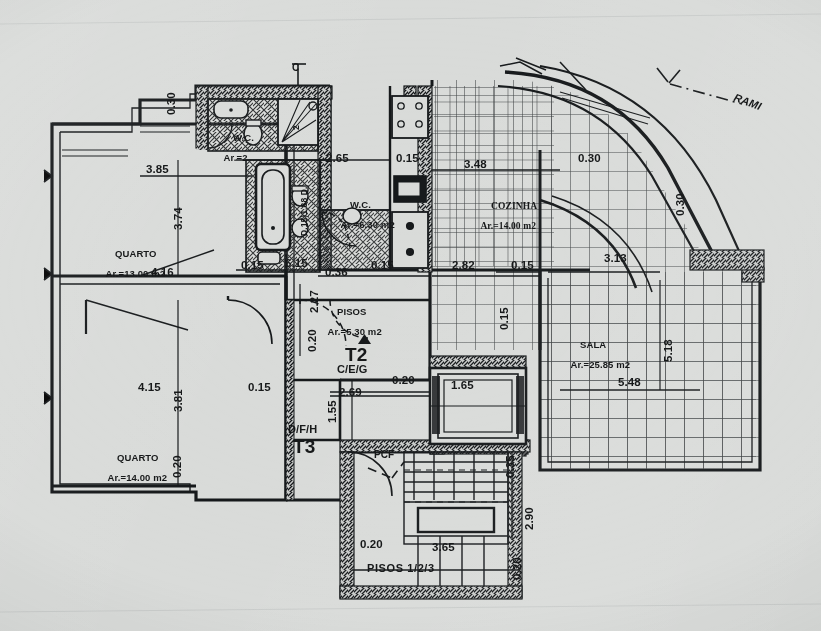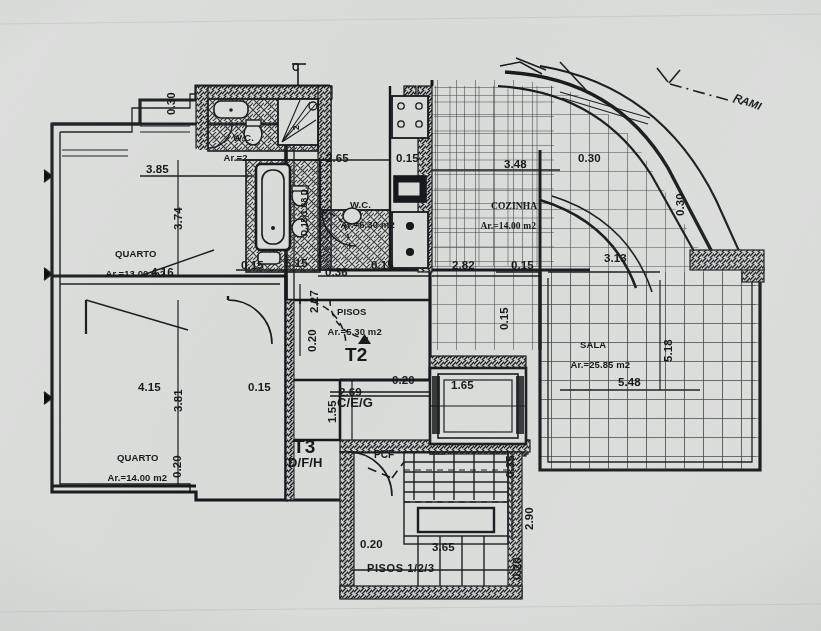--- a/index.html
+++ b/index.html
@@ -31,21 +31,21 @@
     font-family:"Liberation Sans", sans-serif;
     white-space:pre;
     letter-spacing:.1px;
     line-height:1.05;
   }
   .dim{font-size:11.5px;font-weight:700;}
   .dimv{font-size:11.5px;font-weight:700;transform-origin:left top;transform:rotate(-90deg);}
   .room{font-size:9.5px;font-weight:700;}
   .room b{display:block;font-weight:700;margin-left:20px;}
   .tag{font-size:19px;font-weight:700;}
-  .tagsm{font-size:13px;font-weight:700;margin-top:32px;}
+  .tagsm{font-size:11px;font-weight:700;}
   .tiny{font-size:8.5px;font-weight:700;}
   .tinyv{font-size:8.5px;font-weight:700;transform-origin:left top;transform:rotate(-90deg);}
   .pisos{font-size:11px;font-weight:700;letter-spacing:.6px;}
   .rami{font-size:11px;font-weight:700;transform-origin:left top;transform:rotate(20deg);font-style:italic;}
 </style>
 </head>
 <body>
 
 <svg id="plan" viewBox="0 0 821 631" xmlns="http://www.w3.org/2000/svg">
   <defs>
@@ -385,21 +385,21 @@
   <div class="lbl pisos" style="left:367px;top:563px;">PISOS 1/2/3</div>
 
   <div class="lbl dim" style="left:146px;top:163px;">3.85</div>
   <div class="lbl dim" style="left:151px;top:266px;">4.16</div>
   <div class="lbl dim" style="left:138px;top:381px;text-align:center;">4.15</div>
   <div class="lbl dim" style="left:241px;top:259px;">0.15</div>
   <div class="lbl dim" style="left:325px;top:266px;">0.36</div>
   <div class="lbl dim" style="left:371px;top:259px;">0.15</div>
   <div class="lbl dim" style="left:326px;top:152px;">2.65</div>
   <div class="lbl dim" style="left:396px;top:152px;">0.15</div>
-  <div class="lbl dim" style="left:464px;top:158px;margin-left:40px;">3.48</div>
+  <div class="lbl dim" style="left:464px;top:158px;">3.48</div>
   <div class="lbl dim" style="left:578px;top:152px;">0.30</div>
   <div class="lbl dim" style="left:452px;top:259px;">2.82</div>
   <div class="lbl dim" style="left:511px;top:259px;">0.15</div>
   <div class="lbl dim" style="left:604px;top:252px;">3.13</div>
   <div class="lbl dim" style="left:618px;top:376px;">5.48</div>
   <div class="lbl dim" style="left:248px;top:381px;">0.15</div>
   <div class="lbl dim" style="left:339px;top:386px;">2.69</div>
   <div class="lbl dim" style="left:392px;top:374px;">0.20</div>
   <div class="lbl dim" style="left:451px;top:379px;">1.65</div>
   <div class="lbl dim" style="left:360px;top:538px;">0.20</div>

